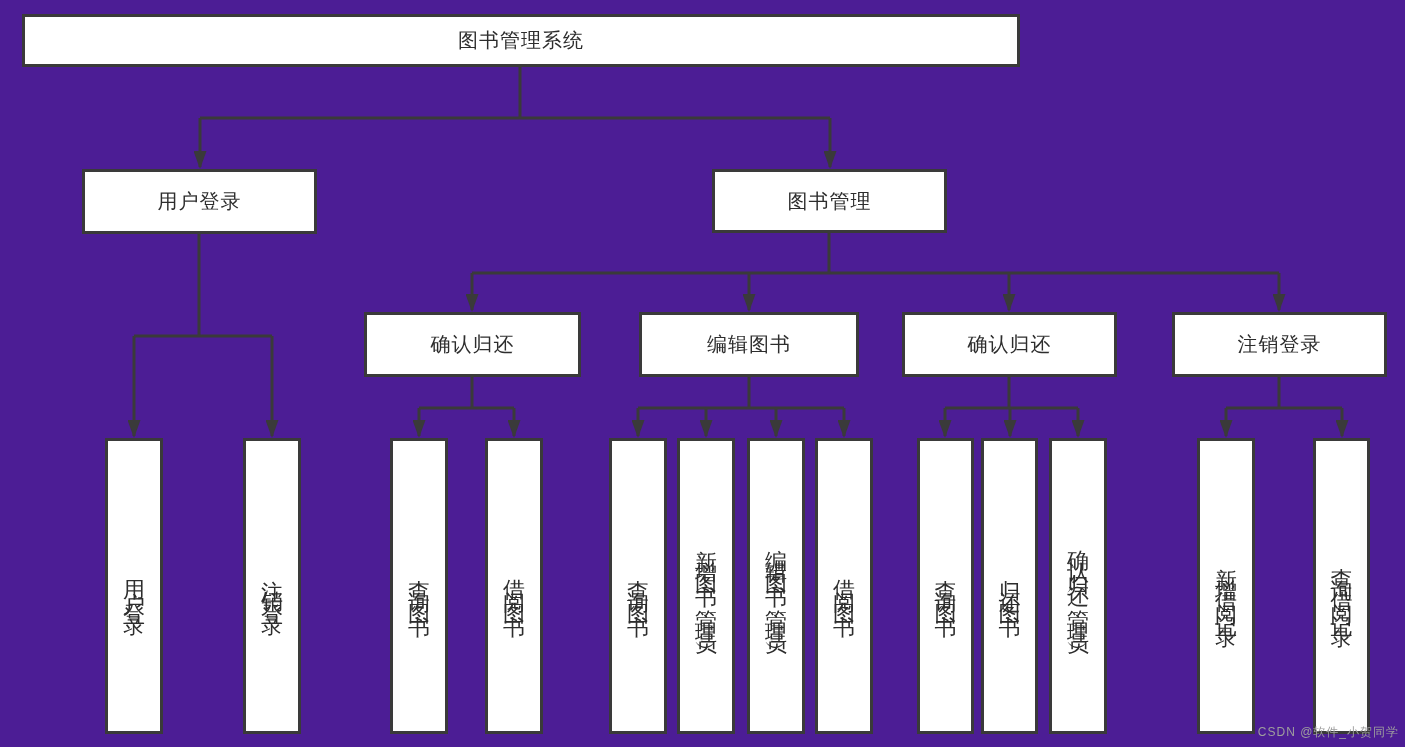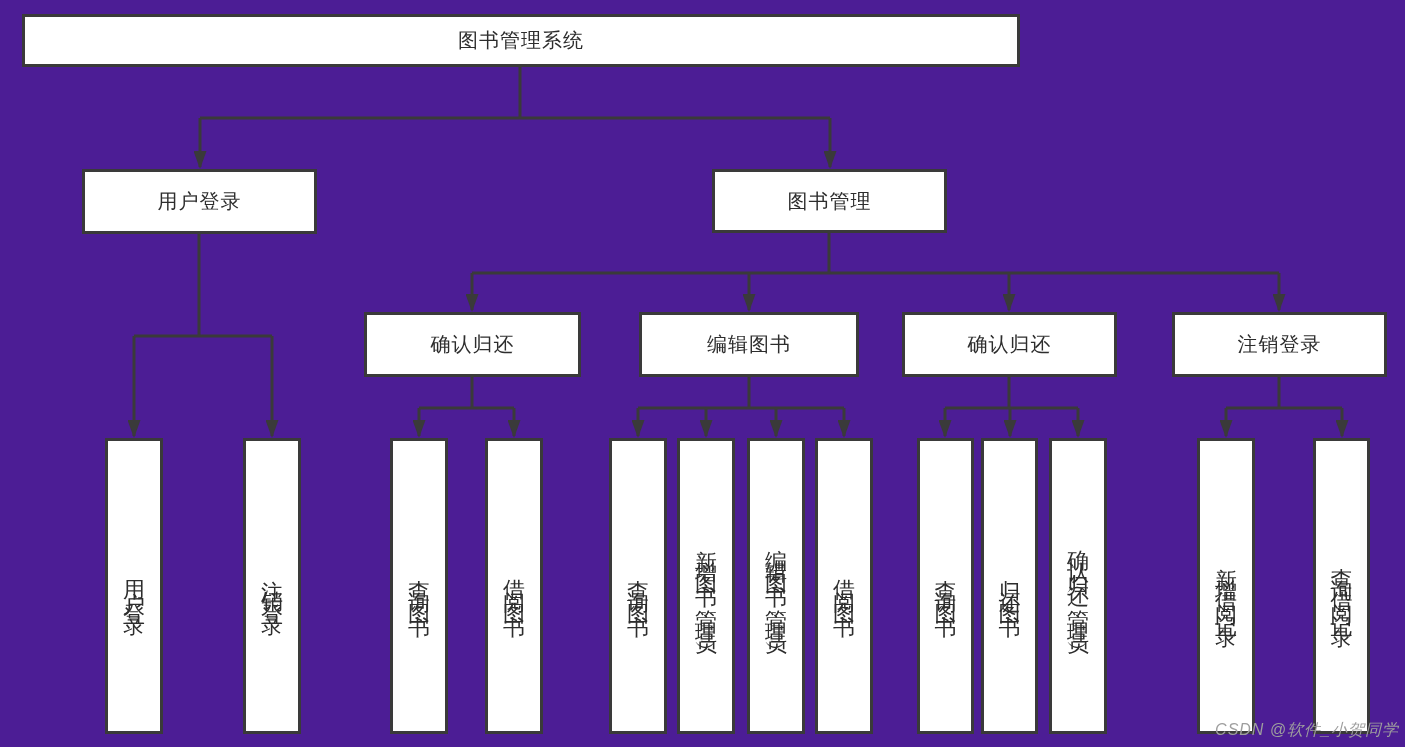--- a/index.html
+++ b/index.html
@@ -27,26 +27,25 @@
     writing-mode:vertical-rl;
     text-orientation:mixed;
     font-size:22px;
     letter-spacing:12px;
     line-height:1;
   }
   .watermark{
     position:absolute;
     right:6px;
     bottom:6px;
-    font-size:16px;
+    font-size:12px;
     color:#9e9e9e;
     letter-spacing:1px;
     white-space:nowrap;
     z-index:5;
-    font-style:italic;
   }
 </style>
 </head>
 <body>
 
 <div class="stage">
 
   <svg class="connectors" viewBox="0 0 1405 747" xmlns="http://www.w3.org/2000/svg">
     <defs>
       <marker id="arrow" markerUnits="userSpaceOnUse" viewBox="0 0 18 13" markerWidth="18" markerHeight="13" refX="16" refY="6.5" orient="auto">

